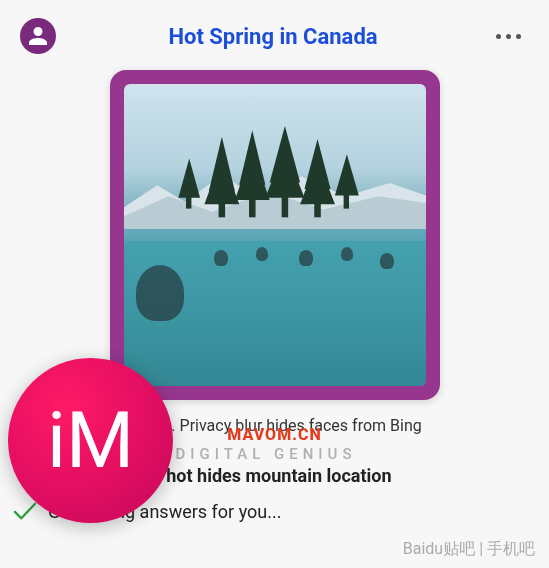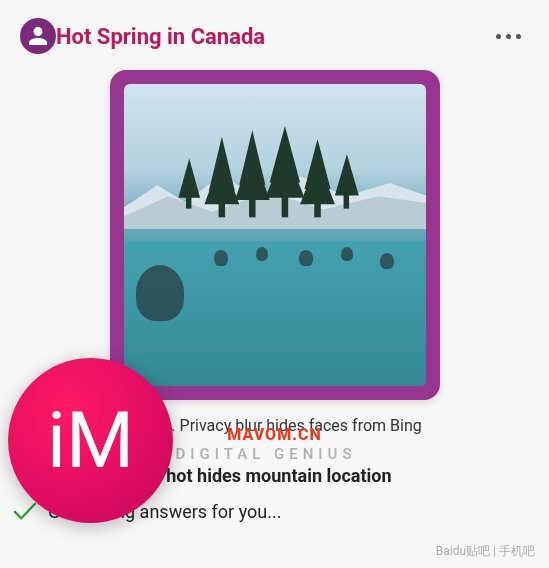--- a/index.html
+++ b/index.html
@@ -1,38 +1,38 @@
 <!DOCTYPE html>
 <html><head>
 <meta charset="utf-8">
 <style>
   * { margin: 0; padding: 0; box-sizing: border-box; }
   html, body { width: 549px; height: 568px; font-family: -apple-system, BlinkMacSystemFont, "Segoe UI", Roboto, Arial, sans-serif; background: #f7f7f7; overflow: hidden; }
   .header { display: flex; align-items: center; padding: 18px 22px 6px 20px; }
   .avatar { width: 36px; height: 36px; border-radius: 50%; background: #7a2a7a; display: flex; align-items: center; justify-content: center; }
   .avatar svg { width: 22px; height: 22px; fill: #fff; }
-  .title { flex: 1; font-size: 22px; font-weight: 700; color: #be185d; }
+  .title { flex: 1; text-align: center; font-size: 22px; font-weight: 700; color: #1d4ed8; }
   .more { display: flex; gap: 5px; padding: 6px; cursor: pointer; }
   .more span { width: 5px; height: 5px; border-radius: 50%; background: #555; }
   .card-wrap { display: flex; justify-content: center; padding: 10px 0 12px 0; }
   .card { width: 330px; height: 330px; background: #96368f; border-radius: 16px; padding: 14px; box-shadow: 0 2px 8px rgba(0,0,0,0.15); }
   .photo { width: 100%; height: 100%; border-radius: 6px; overflow: hidden; position: relative; background: linear-gradient(to bottom, #cfe4ee 0%, #b4d2df 28%, #86b6c5 40%, #4aa0b0 55%, #3a94a2 100%); }
   .mountains { position: absolute; left: 0; right: 0; top: 26%; height: 22%; }
   .trees { position: absolute; left: 0; right: 0; top: 14%; height: 36%; }
   .water-line { position: absolute; left: 0; right: 0; top: 52%; height: 48%; background: linear-gradient(to bottom, #45a1af 0%, #3b93a0 60%, #348794 100%); }
   .person { position: absolute; border-radius: 50% 50% 40% 40%; background: rgba(30,30,30,0.55); }
   .caption { text-align: center; font-size: 16px; color: #333; padding: 4px 20px 4px 20px; }
   .dg { text-align: center; letter-spacing: 5px; color: #b0b0b0; font-size: 15px; font-weight: 500; padding: 6px 17px 2px 0; }
   .query-line { text-align: center; font-size: 18px; color: #222; padding: 0 20px; }
   .query-text { font-weight: 700; }
   .status-row { display: flex; align-items: center; gap: 10px; padding: 14px 12px 0 12px; font-size: 18px; color: #222; }
   .check { width: 26px; height: 22px; }
   .logo-badge { position: absolute; left: 8px; top: 358px; width: 165px; height: 165px; border-radius: 50%; background: radial-gradient(circle at 35% 30%, #ff1a66 0%, #e40e62 50%, #c2095a 100%); display: flex; align-items: center; justify-content: center; color: #fff; font-size: 78px; font-weight: 400; box-shadow: 0 4px 18px rgba(0,0,0,0.25); z-index: 50; }
   .wm { position: absolute; left: 50%; top: 425px; transform: translateX(-50%); font-size: 16px; font-weight: 800; color: #e53b1c; letter-spacing: 1px; z-index: 60; pointer-events: none; }
-  .wm2 { position: absolute; right: 14px; bottom: 8px; font-size: 12px; color: rgba(120,120,120,0.6); z-index: 40; pointer-events: none; }
+  .wm2 { position: absolute; right: 14px; bottom: 8px; font-size: 16px; color: rgba(120,120,120,0.6); z-index: 40; pointer-events: none; }
   .root { position: relative; width: 549px; height: 568px; }
 </style>
 </head>
 <body>
 
 <div class="root">
 
   <div class="header">
     <div class="avatar">
       <svg viewBox="0 0 24 24">

